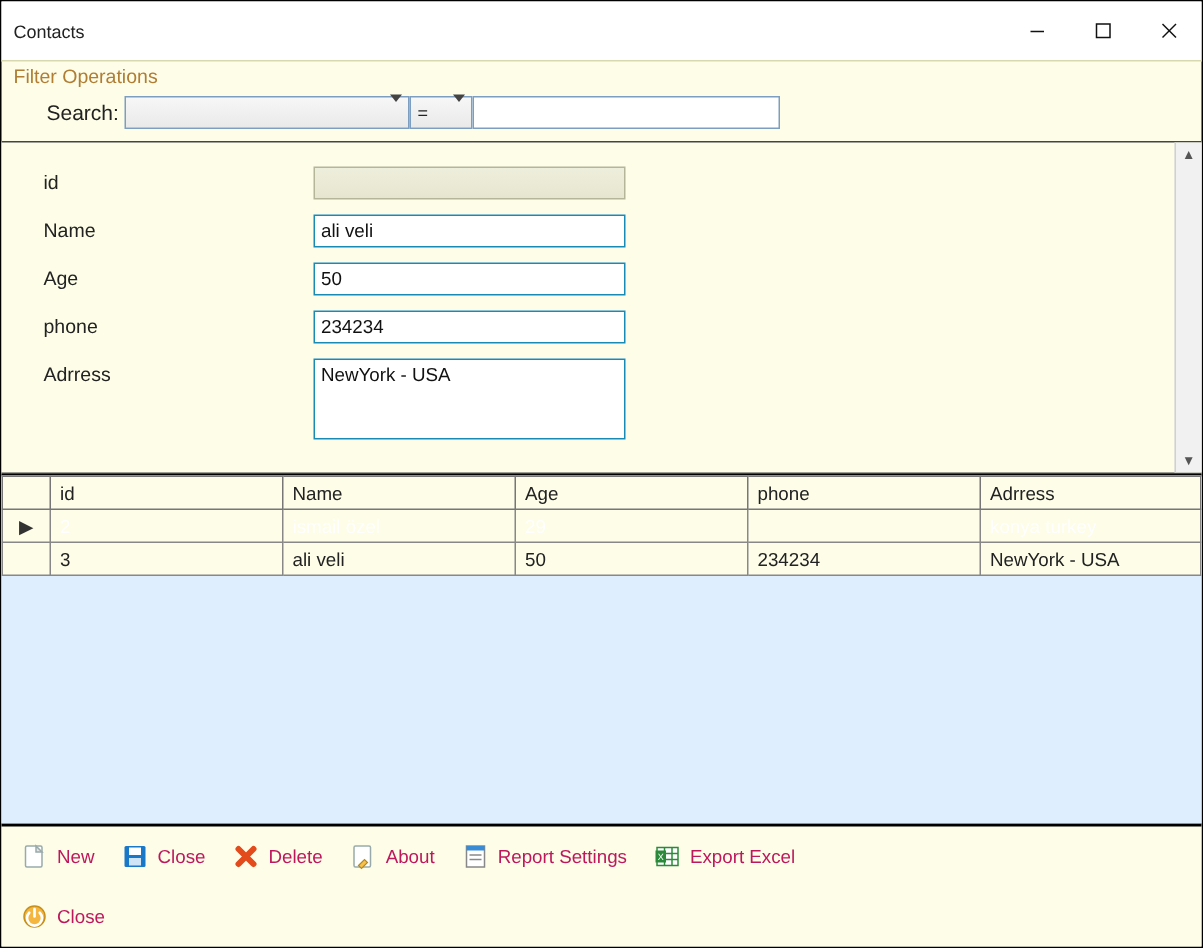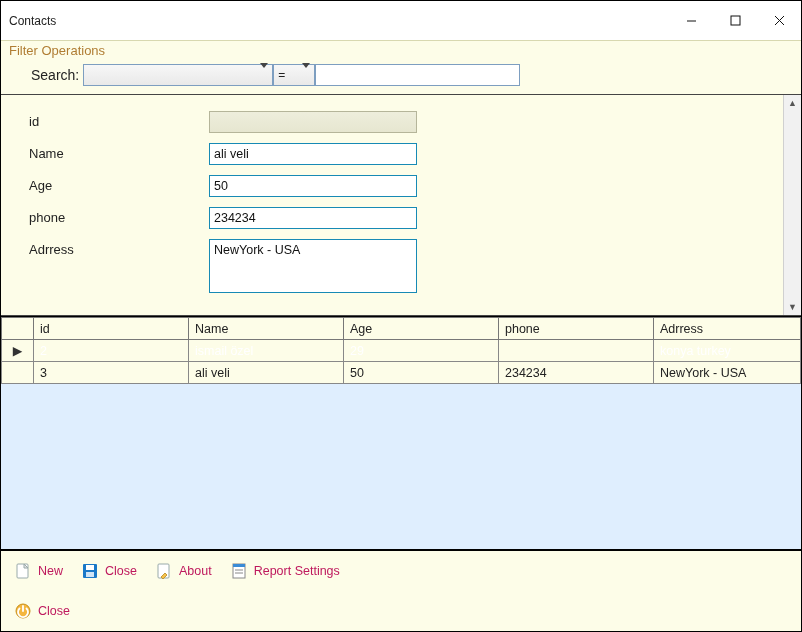--- a/index.html
+++ b/index.html
@@ -187,37 +187,59 @@
             <rect x="2" y="2" width="14" height="14" rx="1" fill="#1978c8"></rect>
             <rect x="5" y="3" width="8" height="5" fill="#fff"></rect>
             <rect x="5" y="10" width="8" height="5" fill="#cfe4f6"></rect>
           </svg>
       </span>
       <span>Close</span>
     </div>
     <div class="tbtn">
       <span class="ticon">
         <svg width="18" height="18">
+            <path d="M4 4 L14 14 M14 4 L4 14" stroke="#e34a1c" stroke-width="4" stroke-linecap="round"></path>
+          </svg>
+      </span>
+      <span>Delete</span>
+    </div>
+    <div class="tbtn">
+      <span class="ticon">
+        <svg width="18" height="18">
             <rect x="3" y="2" width="11" height="14" rx="1" fill="#fff" stroke="#9aa"></rect>
             <path d="M6 15 L10 11 L12 13 L8 17 Z" fill="#f7c14c" stroke="#b58a20" stroke-width="0.8"></path>
           </svg>
       </span>
       <span>About</span>
     </div>
     <div class="tbtn">
       <span class="ticon">
         <svg width="18" height="18">
             <rect x="3" y="2" width="12" height="14" fill="#fff" stroke="#888"></rect>
             <rect x="3" y="2" width="12" height="3" fill="#3a8bd6"></rect>
             <line x1="5" y1="8" x2="13" y2="8" stroke="#888"></line>
             <line x1="5" y1="11" x2="13" y2="11" stroke="#888"></line>
           </svg>
       </span>
       <span>Report Settings</span>
     </div>
+    <div class="tbtn">
+      <span class="ticon">
+        <svg width="18" height="18">
+            <rect x="2" y="3" width="14" height="12" fill="#fff" stroke="#2a8a3a"></rect>
+            <line x1="2" y1="7" x2="16" y2="7" stroke="#2a8a3a"></line>
+            <line x1="2" y1="11" x2="16" y2="11" stroke="#2a8a3a"></line>
+            <line x1="7" y1="3" x2="7" y2="15" stroke="#2a8a3a"></line>
+            <line x1="12" y1="3" x2="12" y2="15" stroke="#2a8a3a"></line>
+            <rect x="1" y="5" width="7" height="8" fill="#2a8a3a"></rect>
+            <text x="2.5" y="11" font-size="6" fill="#fff" font-family="Arial">X</text>
+          </svg>
+      </span>
+      <span>Export Excel</span>
+    </div>
 
     <div style="flex-basis:100%; height:0;"></div>
     <div class="tbtn">
       <span class="ticon">
         <svg width="18" height="18">
             <circle cx="9" cy="9" r="7" fill="#f4b63f" stroke="#c8901a"></circle>
             <path d="M9 4 L9 9" stroke="#fff" stroke-width="1.8" stroke-linecap="round"></path>
             <path d="M5.5 6.5 A5 5 0 1 0 12.5 6.5" fill="none" stroke="#fff" stroke-width="1.8" stroke-linecap="round"></path>
           </svg>
       </span>

